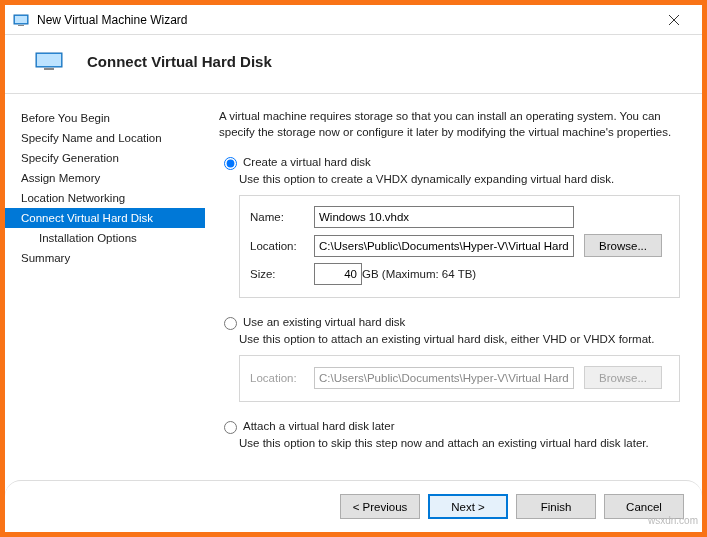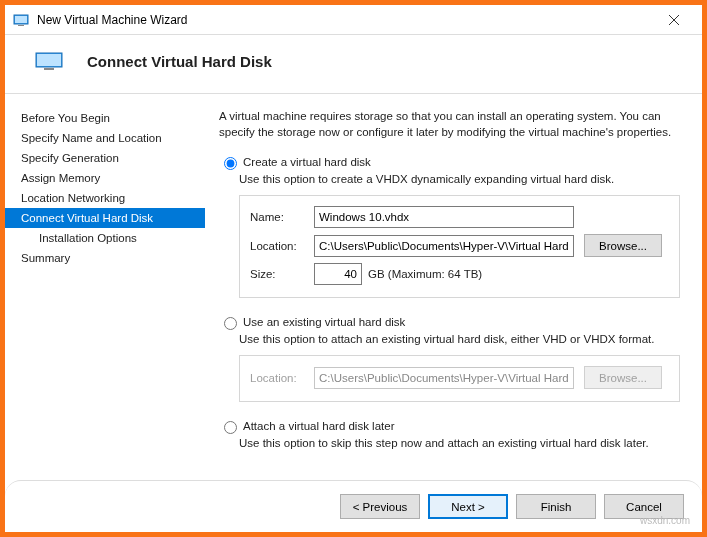--- a/index.html
+++ b/index.html
@@ -22,26 +22,26 @@
     .radio-row { display: flex; align-items: center; margin-bottom: 3px; }
     .radio-row input { margin-right: 6px; }
     .radio-label { font-size: 11.5px; }
     .option-desc { margin-left: 20px; margin-bottom: 10px; }
     .form-row { display: flex; align-items: center; margin-bottom: 6px; }
     .form-label { width: 64px; font-size: 11.5px; }
     .txt { height: 22px; font-size: 11.5px; padding: 2px 4px; border: 1px solid #7a7a7a; background:#fff; }
     .txt.ro { background:#fff; color:#888; border-color:#c6c6c6; }
     .browse { height: 23px; width: 78px; font-size: 11.5px; margin-left: 10px; background:#e1e1e1; border:1px solid #adadad; cursor:pointer; }
     .browse:disabled { color:#a0a0a0; background:#efefef; border-color:#d0d0d0; cursor:default; }
-    .size-suffix { margin-left: 6px; }
+    .size-suffix { }
     .group-box { border:1px solid #d6d6d6; padding:10px 10px 6px 10px; margin-bottom:16px; }
     .footer { height: 52px; border-top: 1px solid #ddd; display: flex; align-items: center; justify-content: flex-end; padding: 0 18px; gap: 8px; border-radius: 16px; }
     .btn { width: 80px; height: 25px; font-size: 11.5px; background:#e1e1e1; border:1px solid #adadad; cursor:pointer; }
     .btn.primary { border:2px solid #0078d7; background:#e5f1fb; }
-    .watermark { position:absolute; bottom:6px; right:12px; font-size:10px; color:#bbb; }
+    .watermark { position:absolute; bottom:6px; right:4px; font-size:10px; color:#bbb; }
   </style>
 </head>
 <body>
 
 <div class="window">
 
   <div class="titlebar">
     <span class="titlebar-icon">
       <svg width="16" height="16" viewBox="0 0 16 16">
           <rect x="1" y="3" width="14" height="9" fill="#3a9be8" stroke="#1a6fb5"></rect>

